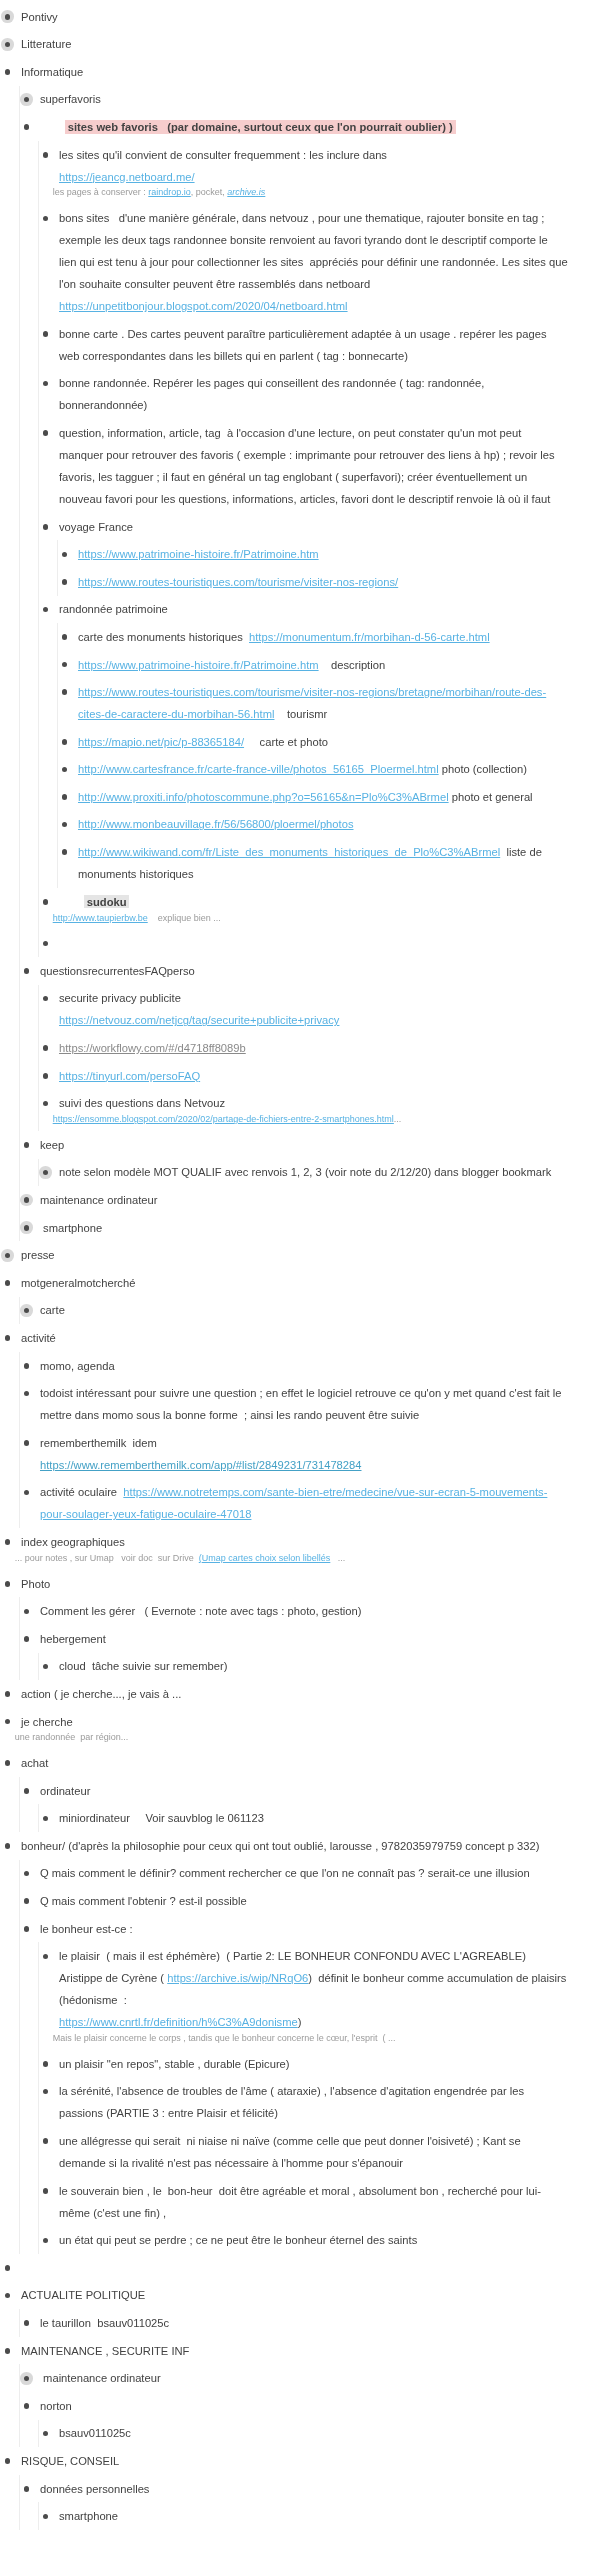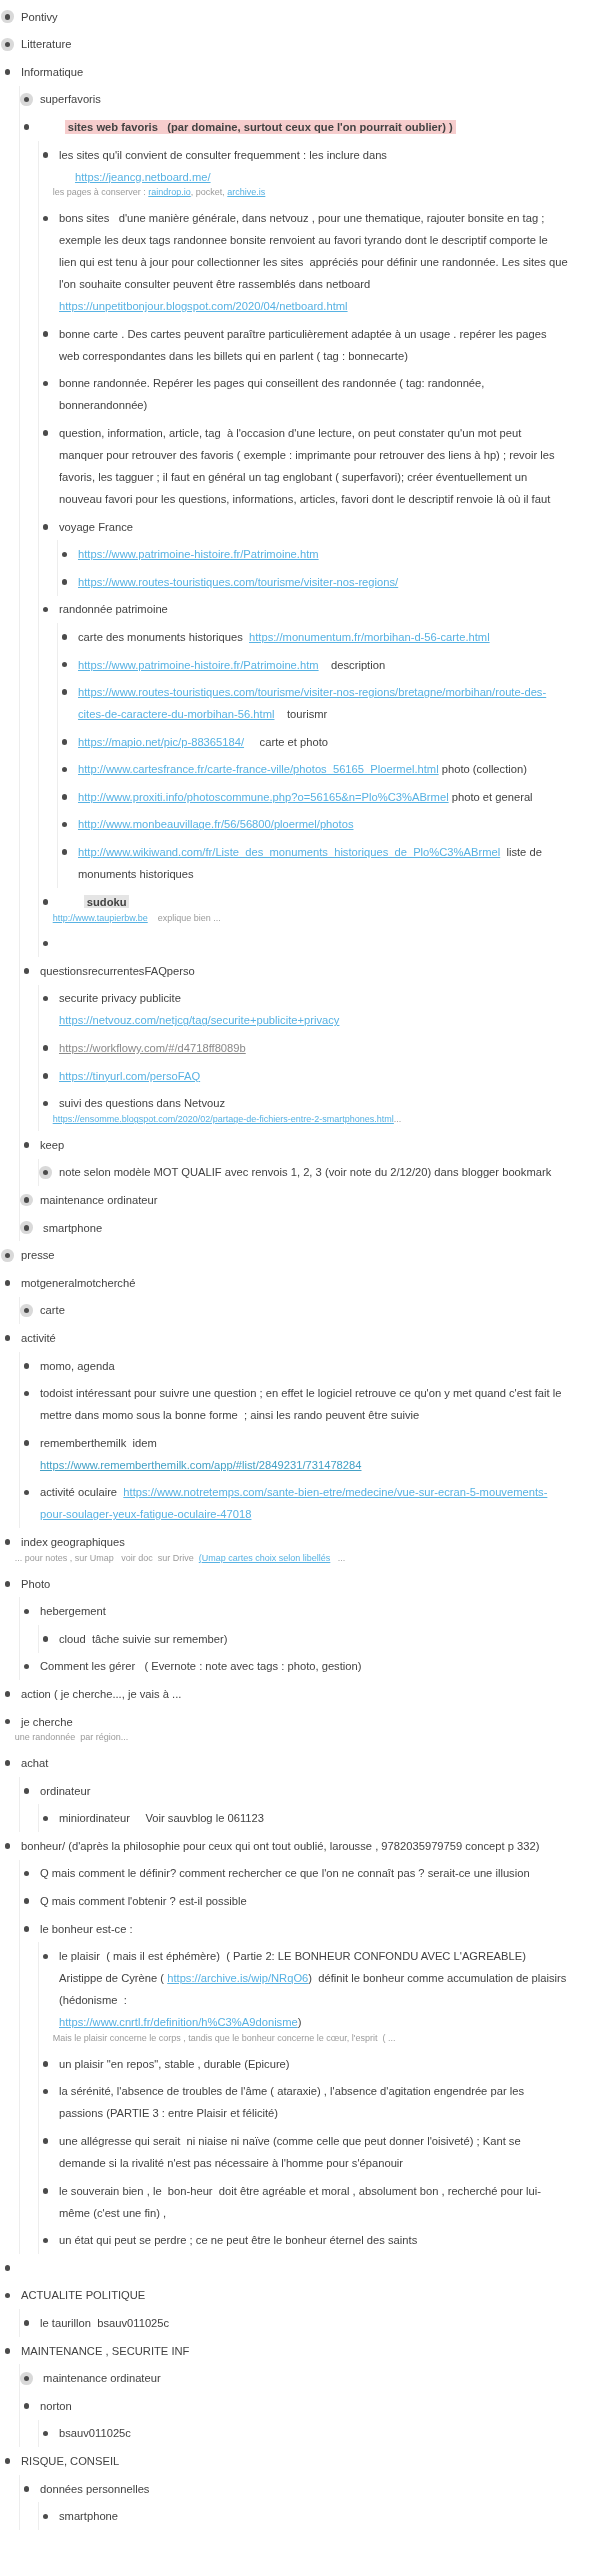--- a/index.html
+++ b/index.html
@@ -73,22 +73,22 @@
               <div class="content bold"><span class="hl" style="background: rgb(246, 205, 205);"><span>sites web favoris   (par domaine, surtout ceux que l'on pourrait oublier) )</span></span></div>
             </div>
           </div>
           <div class="children">
             <div class="item">
               <div class="row">
                 <div class="bullet">
                   <div class="dot"></div>
                 </div>
                 <div class="body">
-                  <div class="content"><span>les sites qu'il convient de consulter frequemment : les inclure dans </span><br><a class="lnk" style="color: rgb(87, 178, 227); margin-left: 16px;">https://jeancg.netboard.me/</a></div>
-                  <div class="note"><span>les pages à conserver : </span><a class="lnk" style="color: rgb(87, 178, 227);">raindrop.io</a><span>, pocket, </span><a class="lnk" style="color: rgb(87, 178, 227);">archive.is</a></div>
+                  <div class="content"><span>les sites qu'il convient de consulter frequemment : les inclure dans </span><br><a class="lnk" style="color: rgb(87, 178, 227);">https://jeancg.netboard.me/</a></div>
+                  <div class="note"><span>les pages à conserver : </span><a class="lnk" style="color: rgb(87, 178, 227);">raindrop.io</a><span>, pocket, </span><a class="lnk" style="color: rgb(87, 178, 227); font-style: italic;">archive.is</a></div>
                 </div>
               </div>
             </div>
             <div class="item">
               <div class="row">
                 <div class="bullet">
                   <div class="dot"></div>
                 </div>
                 <div class="body">
                   <div class="content"><span>bons sites   d'une manière générale, dans netvouz , pour une thematique, rajouter bonsite en tag ; exemple les deux tags randonnee bonsite renvoient au favori tyrando dont le descriptif comporte le lien qui est tenu à jour pour collectionner les sites  appréciés pour définir une randonnée. Les sites que l'on souhaite consulter peuvent être rassemblés dans netboard </span><br><a class="lnk" style="color: rgb(87, 178, 227);">https://unpetitbonjour.blogspot.com/2020/04/netboard.html</a></div>
@@ -473,43 +473,43 @@
           <div class="content"><span>Photo</span></div>
         </div>
       </div>
       <div class="children">
         <div class="item">
           <div class="row">
             <div class="bullet">
               <div class="dot"></div>
             </div>
             <div class="body">
+              <div class="content"><span>Comment les gérer   ( Evernote : note avec tags : photo, gestion)</span></div>
+            </div>
+          </div>
+        </div>
+        <div class="item">
+          <div class="row">
+            <div class="bullet">
+              <div class="dot"></div>
+            </div>
+            <div class="body">
               <div class="content"><span>hebergement</span></div>
             </div>
           </div>
           <div class="children">
             <div class="item">
               <div class="row">
                 <div class="bullet">
                   <div class="dot"></div>
                 </div>
                 <div class="body">
                   <div class="content"><span>cloud  tâche suivie sur remember)</span></div>
                 </div>
               </div>
-            </div>
-          </div>
-        </div>
-        <div class="item">
-          <div class="row">
-            <div class="bullet">
-              <div class="dot"></div>
-            </div>
-            <div class="body">
-              <div class="content"><span>Comment les gérer   ( Evernote : note avec tags : photo, gestion)</span></div>
             </div>
           </div>
         </div>
       </div>
     </div>
     <div class="item">
       <div class="row">
         <div class="bullet">
           <div class="dot"></div>
         </div>

